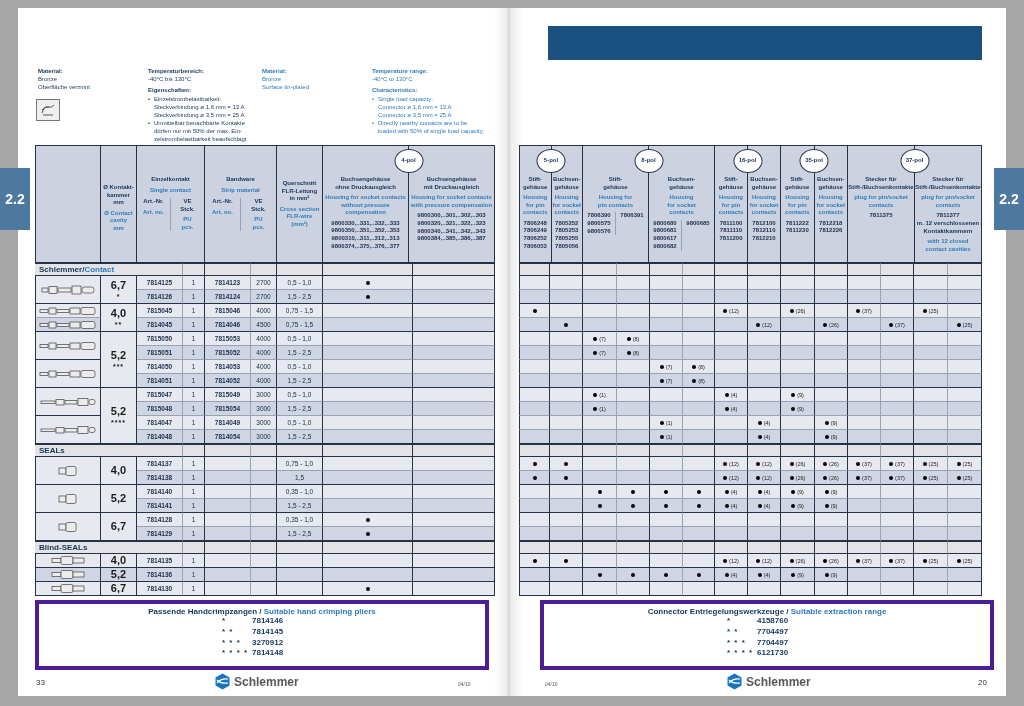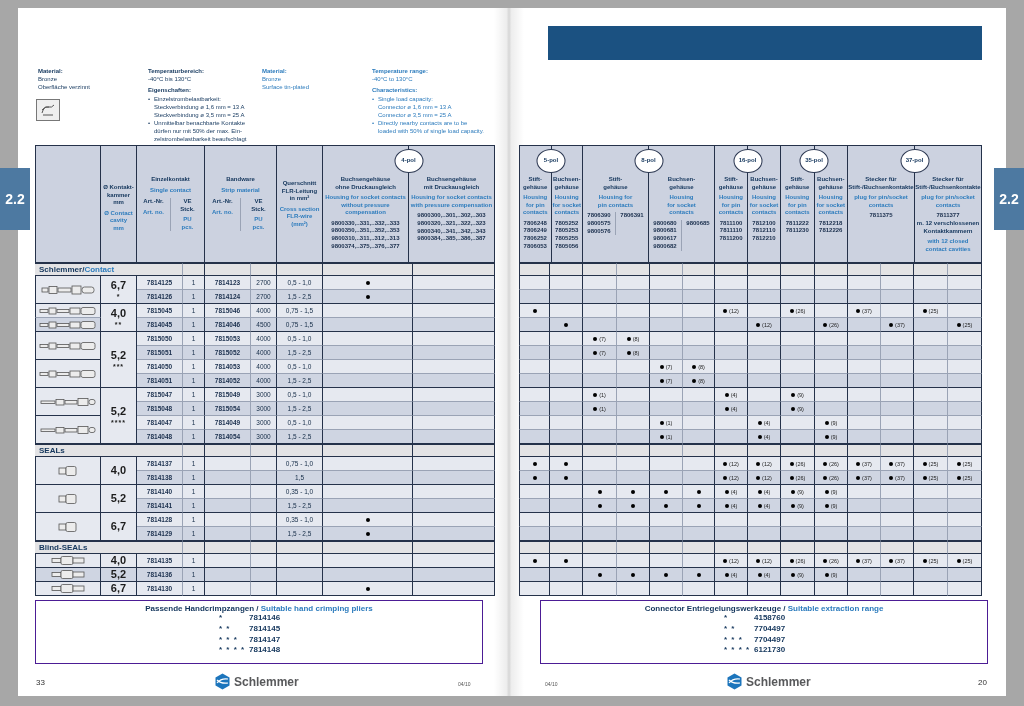--- a/index.html
+++ b/index.html
@@ -49,21 +49,21 @@
   .subflex{display:flex;height:100%}
   .subcell{flex:1;padding-top:30px}
   .subcell + .subcell{border-left:1px solid #25324a}
   .numsplit{display:flex;margin-top:3px}
   .numsplit>div{flex:1;font-weight:bold;color:#1a2f4d;line-height:1.3}
   .numsplit>div+div{border-left:1px solid #9aa3b5}
   .hl-sub{display:flex;margin-top:4px}
   .hl-sub>div{flex:1}
   .hl-sub>div+div{border-left:1px solid #6c7florida}
   
-  .tool-box{position:absolute;top:600px;height:62px;background:#fff;border:1px solid #4c1d95;font-size:8px;text-align:center}
+  .tool-box{position:absolute;top:600px;height:62px;background:#fff;border:4px solid #4c1d95;font-size:8px;text-align:center}
   #box-pliers{left:35px;width:446px}
   #box-tools{left:540px;width:446px}
   .box-title{margin-top:3px;font-weight:bold;color:#14365c}
   .box-title .en{color:#2d7cbd}
   .box-row{display:flex;justify-content:center;font-weight:bold;color:#14365c;line-height:1.35}
   .box-row .st{width:30px;text-align:left;letter-spacing:1px}
   .box-row .bn{width:50px;text-align:left}
   
   .pageno{position:absolute;top:678px;font-size:8px;color:#333}
   #pageno-left{left:36px}#pageno-right{left:978px}
@@ -1434,21 +1434,21 @@
         <div class="box-row">
           <span class="st">*</span>
           <span class="bn">7814146</span>
         </div>
         <div class="box-row">
           <span class="st">* *</span>
           <span class="bn">7814145</span>
         </div>
         <div class="box-row">
           <span class="st">* * *</span>
-          <span class="bn">7814147</span>
+          <span class="bn">3270912</span>
         </div>
         <div class="box-row">
           <span class="st">* * * *</span>
           <span class="bn">7814148</span>
         </div>
       </div>
   </div>
   <div class="tool-box" id="box-tools">
     <div class="box-title"><span>Connector Entriegelungswerkzeuge</span> / <span class="en">Suitable extraction range</span></div>
     <div id="tools-rows">

